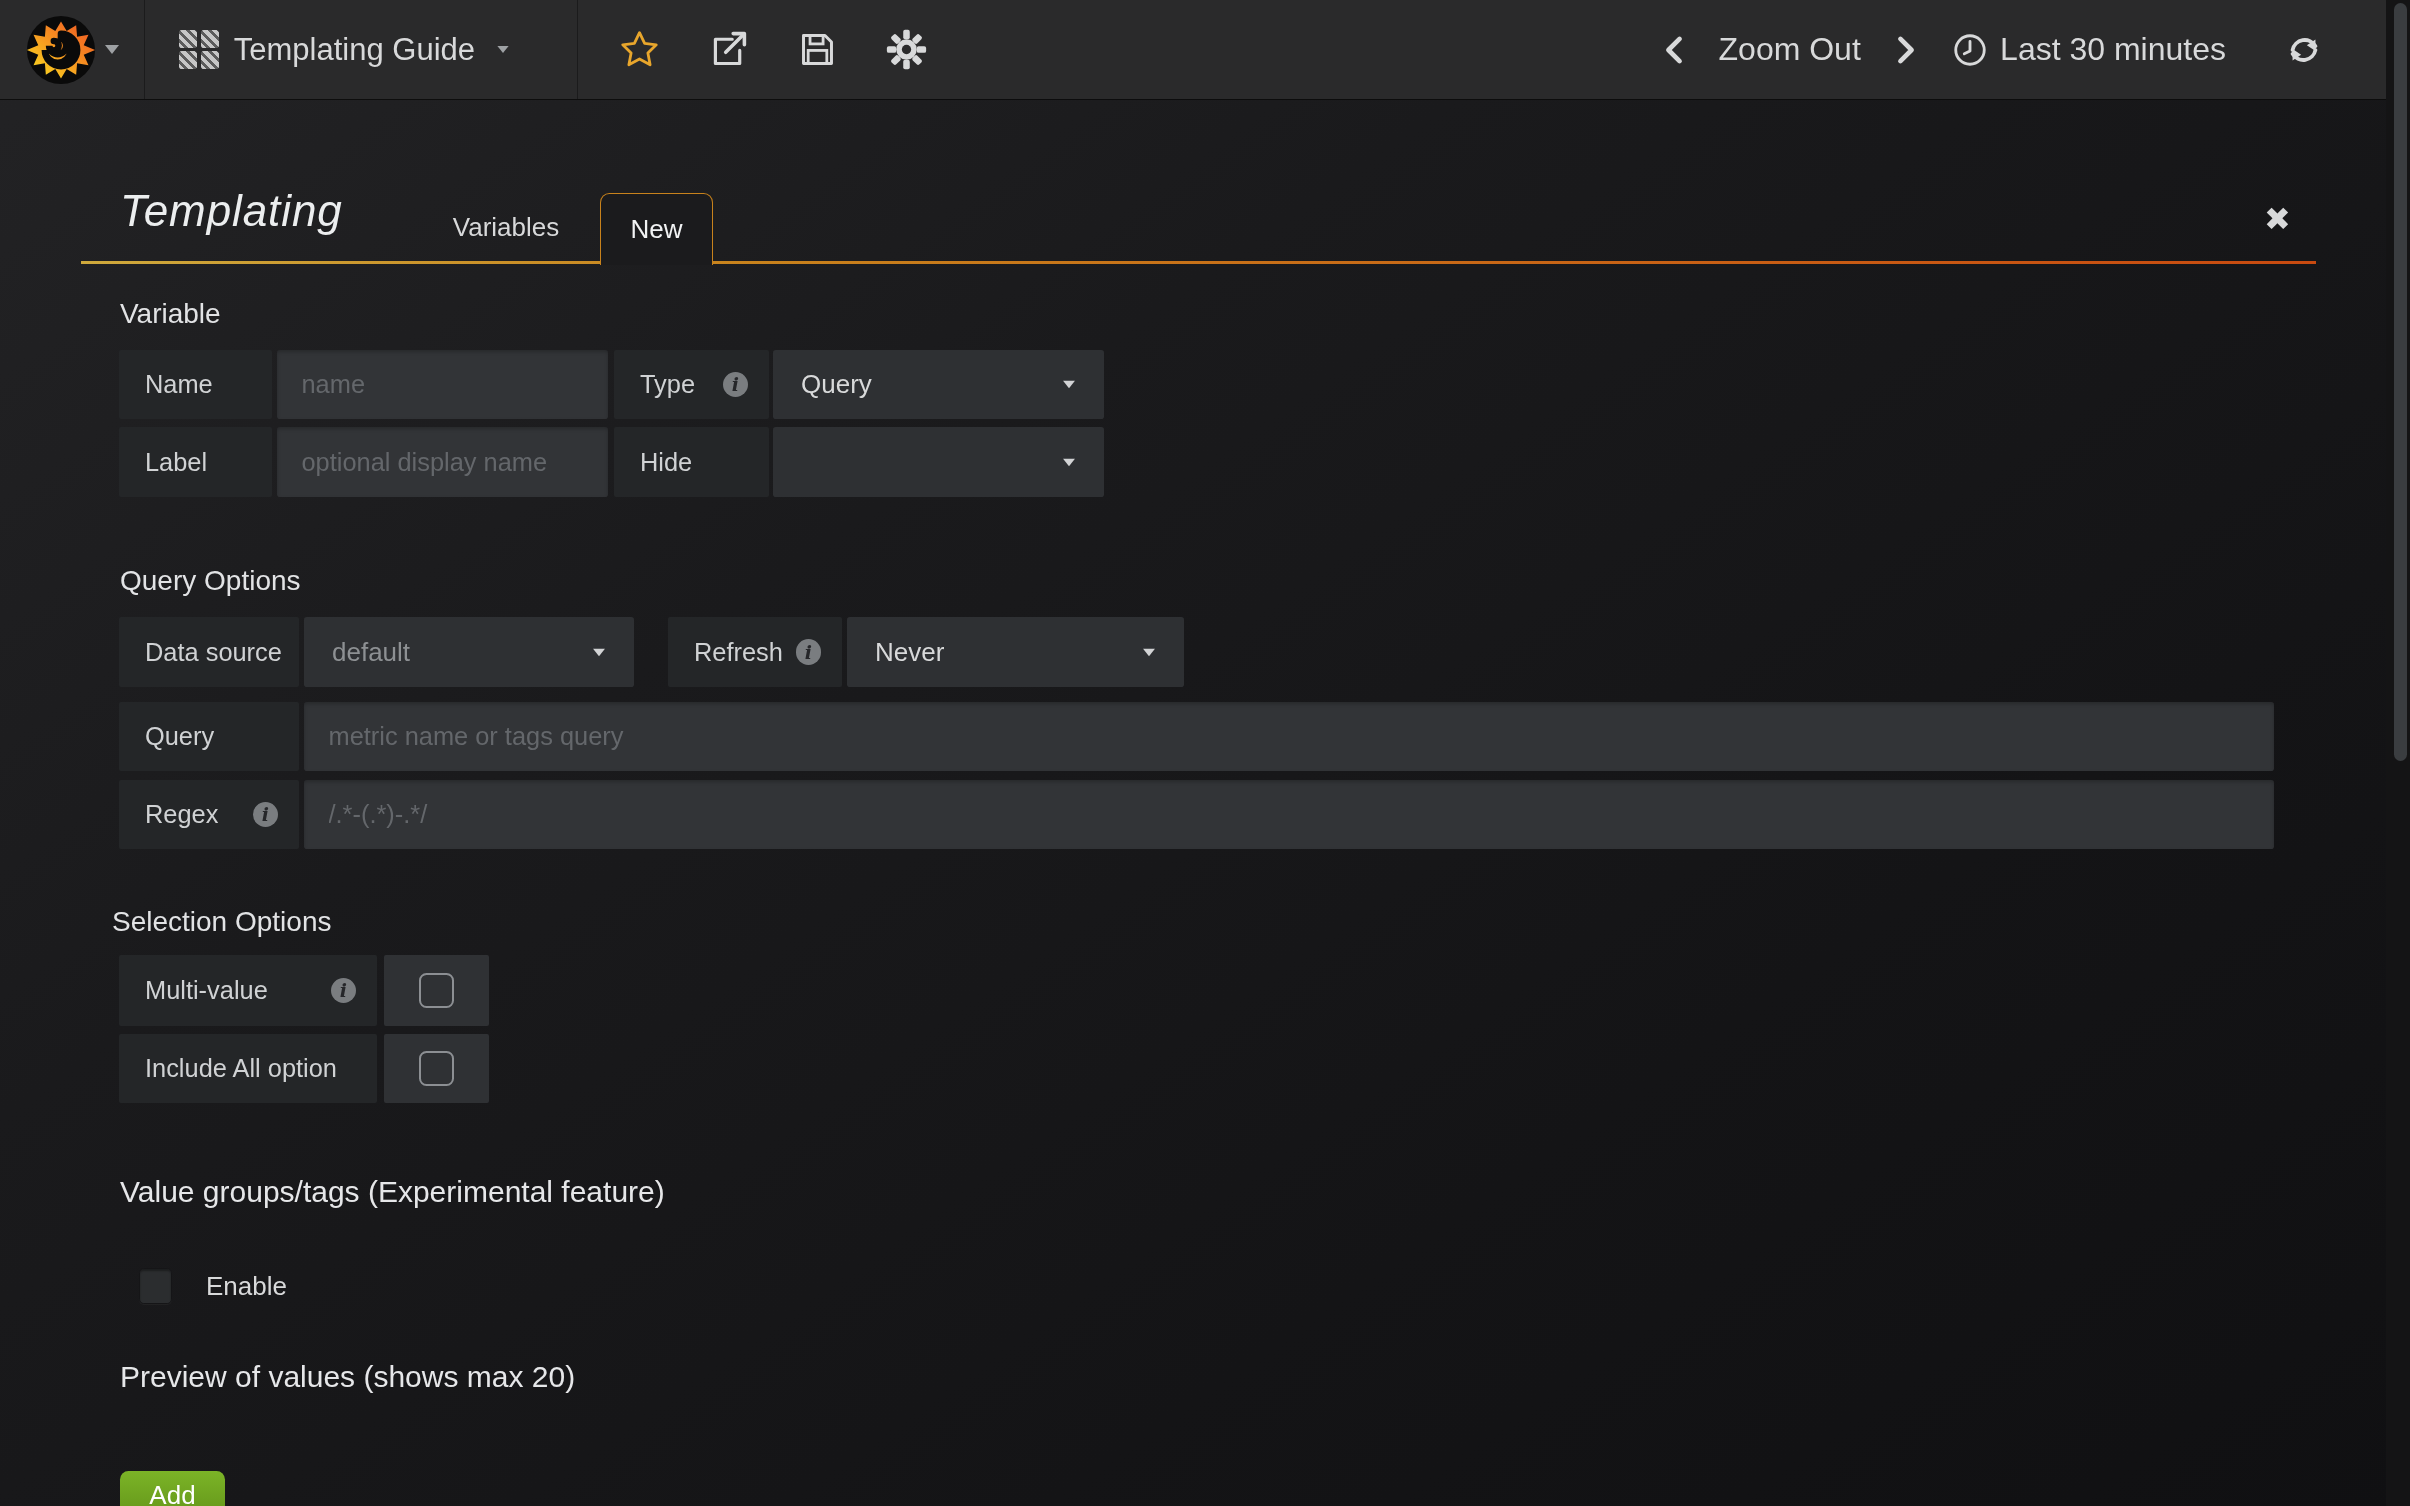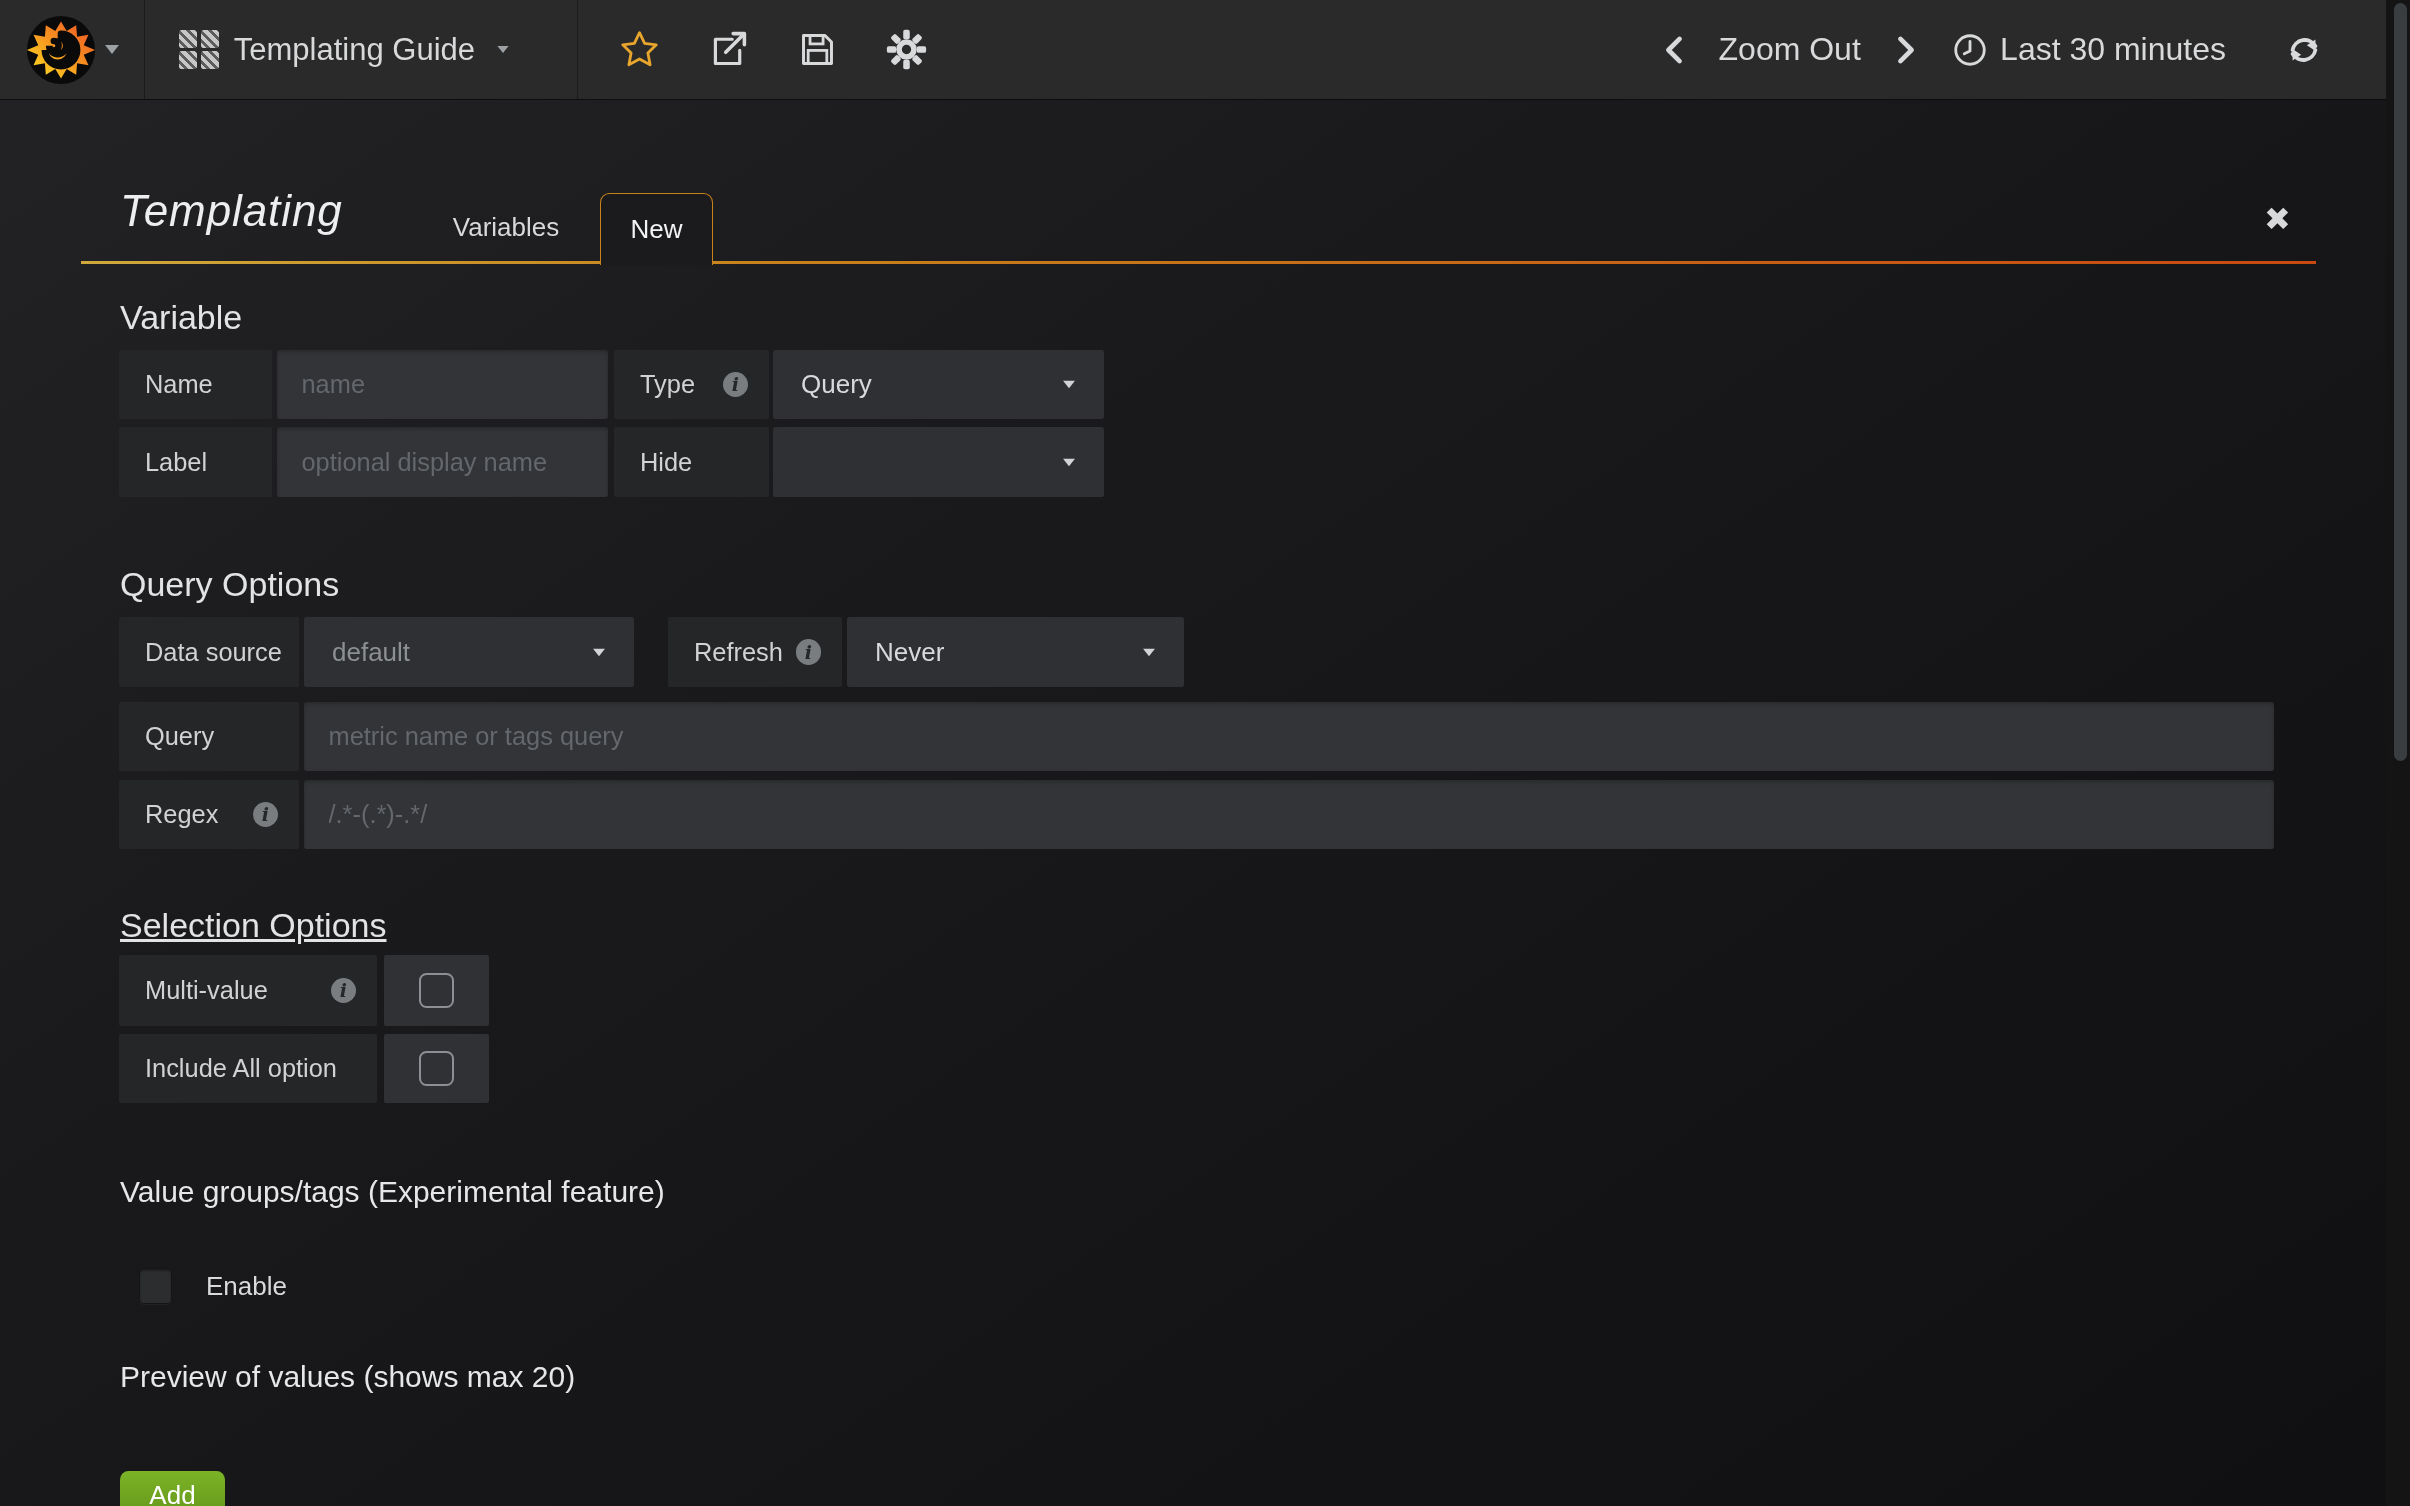--- a/index.html
+++ b/index.html
@@ -33,21 +33,21 @@
               color:#eceeef;letter-spacing:0.9px;}
   .tabs-line{position:absolute;left:81px;top:261px;width:2235px;height:2.8px;
     background:linear-gradient(90deg,#cfa93c 0%,#c8821c 30%,#c84a10 100%);}
   .tab-inactive{position:absolute;left:426px;top:194px;width:160px;height:67px;
     display:flex;align-items:center;justify-content:center;font-size:26px;color:#d8d9da;cursor:pointer;}
   .tab-active{position:absolute;left:600px;top:193px;width:111px;height:71px;z-index:2;
     background:#1b1b1d;border:1.9px solid #c8821c;border-bottom:none;border-radius:9.4px 9.4px 0 0;
     display:flex;align-items:center;justify-content:center;font-size:26px;color:#f2f3f4;cursor:pointer;}
   .close-x{position:absolute;left:2264px;top:200px;font-size:32px;color:#d8d9da;cursor:pointer;z-index:3;}
   
-  .sec-h{position:absolute;font-size:34px;color:#e2e3e5;}
+  .sec-h{position:absolute;font-size:28px;color:#e2e3e5;}
   .sec-h-lg{position:absolute;font-size:30px;color:#e6e7e9;}
   .gf-label{position:absolute;background:#242628;border-radius:1.9px;display:flex;align-items:center;
     padding-left:26px;font-size:25.4px;color:#d0d2d4;box-sizing:border-box;}
   .gf-input{position:absolute;background:#323437;border:none;border-radius:2.8px;box-sizing:border-box;
     padding:0 24.5px;font-size:25.4px;color:#d8d9da;font-family:"Liberation Sans",sans-serif;
     box-shadow:inset 0 1.9px 3.8px rgba(0,0,0,.22);}
   .gf-input::placeholder{color:#64676b;opacity:1;}
   .gf-select{position:absolute;background:#2e3033;border-radius:2.8px;display:flex;align-items:center;
     padding:0 28px;font-size:26px;color:#d8d9da;box-sizing:border-box;cursor:pointer;
     justify-content:space-between;}
@@ -236,21 +236,21 @@
     <span>Query</span>
   </div>
   <input class="gf-input" style="left: 304px; top: 702px; width: 1970px; height: 69px;" type="text" placeholder="metric name or tags query">
 
   <div class="gf-label" style="left:119px;top:780px;width:180px;height:69px;">
     <span>Regex</span>
     <span class="info-i">i</span>
   </div>
   <input class="gf-input" style="left: 304px; top: 780px; width: 1970px; height: 69px;" type="text" placeholder="/.*-(.*)-.*/">
 
-  <div class="sec-h" style="left:120px;top:906px;text-decoration:underline;">Selection Options</div>
+  <div class="sec-h" style="left:112px;top:906px;">Selection Options</div>
 
   <div class="gf-label" style="left:119px;top:955px;width:258px;height:71px;">
     <span>Multi-value</span>
     <span class="info-i">i</span>
   </div>
   <div class="cb-box" style="left:384px;top:955px;width:105px;height:71px;">
     <span class="cb-outline"></span>
   </div>
 
   <div class="gf-label" style="left:119px;top:1034px;width:258px;height:69px;">

